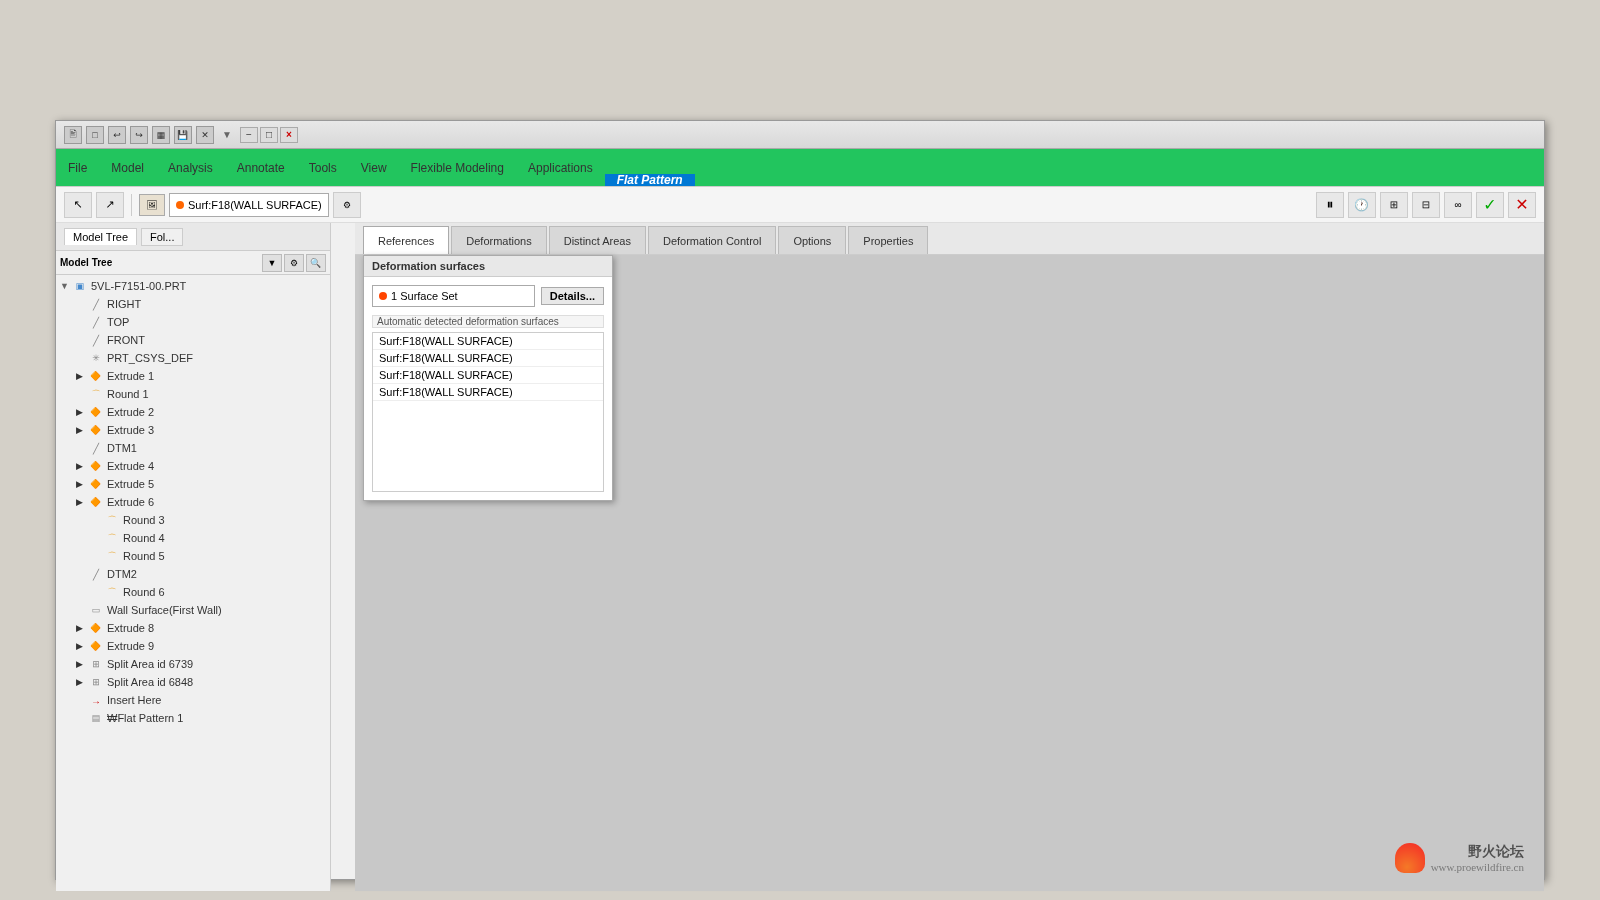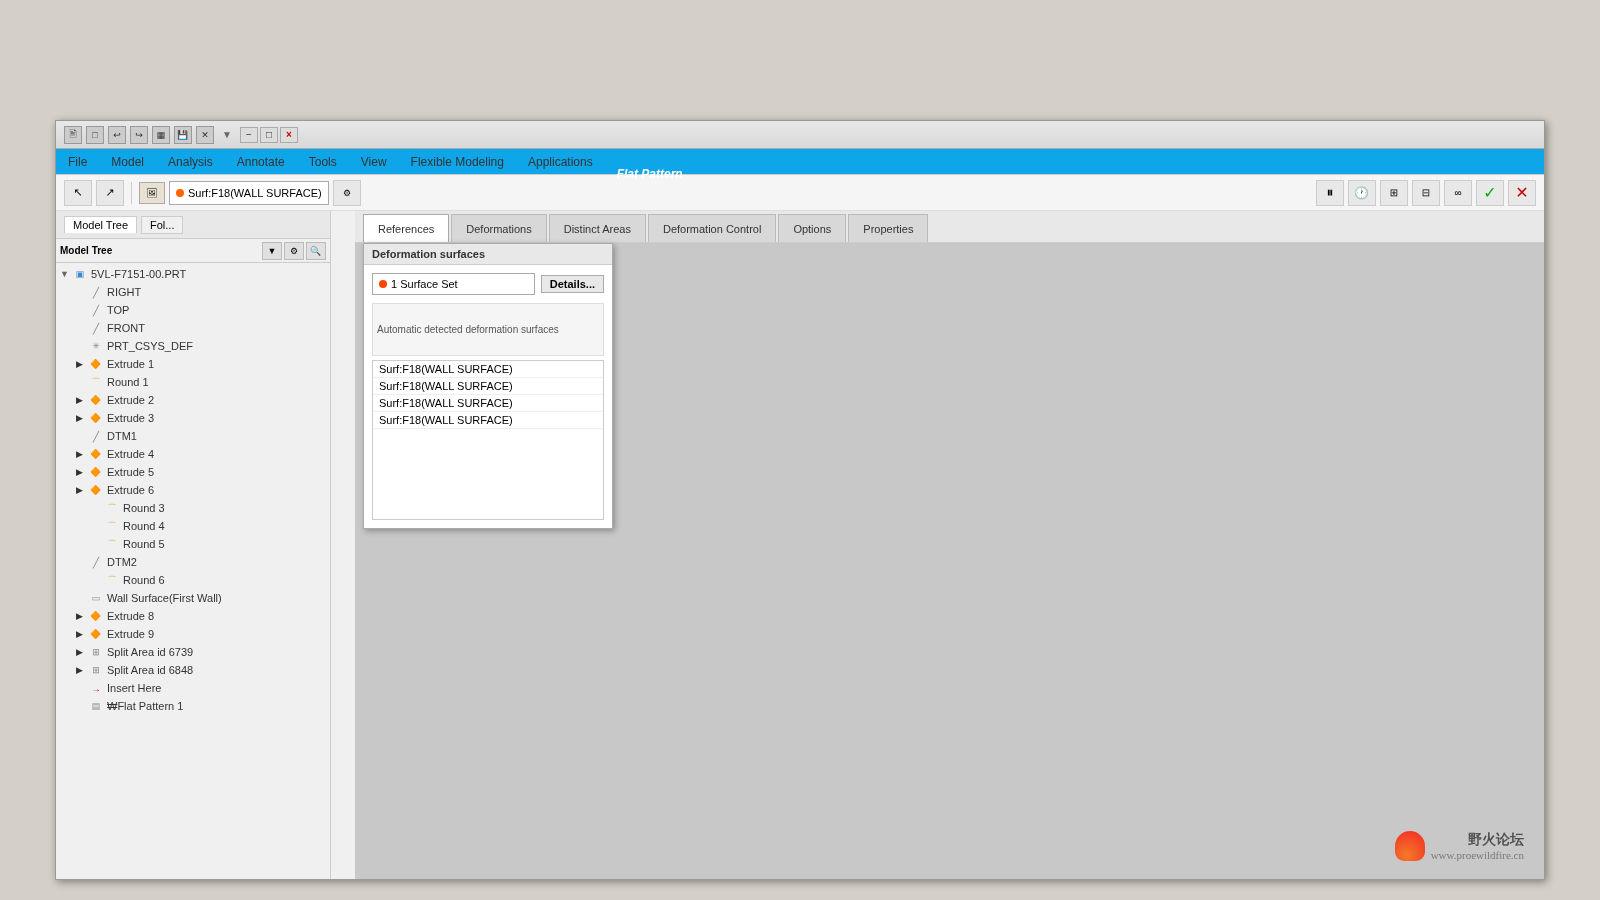--- a/index.html
+++ b/index.html
@@ -64,22 +64,22 @@
       height: 16px;
       background: #ddd;
       border: 1px solid #aaa;
       display: flex;
       align-items: center;
       justify-content: center;
       font-size: 10px;
       cursor: pointer;
     }
     .menu-bar {
-      height: 26px;
-      background: #0ea5e9;
+      height: 38px;
+      background: #22c55e;
       border-bottom: 1px solid #ccc;
       display: flex;
       align-items: stretch;
     }
     .menu-item {
       padding: 0 12px;
       display: flex;
       align-items: center;
       cursor: pointer;
       font-size: 12px;
@@ -315,21 +315,21 @@
       border: 1px solid #aaa;
       font-size: 11px;
       cursor: pointer;
       font-weight: bold;
     }
     .auto-detect-label {
       font-size: 10px;
       color: #555;
       margin-bottom: 4px;
       background: #f5f5f5;
-      padding: 20px 4px;
+      padding: 0 4px;
       border: 1px solid #ddd;
     }
     .surface-list {
       border: 1px solid #ccc;
       background: white;
       min-height: 160px;
     }
     .surface-list-item {
       padding: 2px 6px;
       font-size: 11px;

